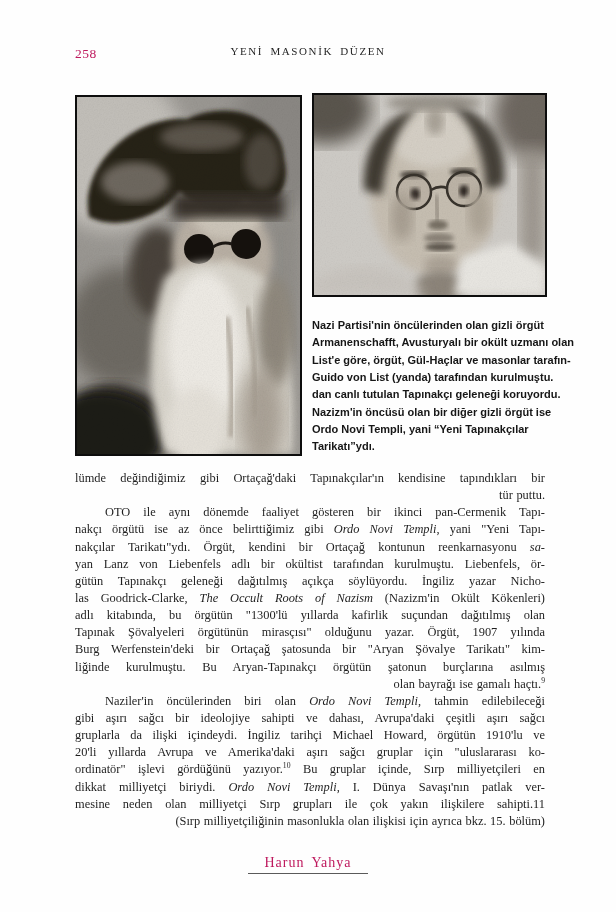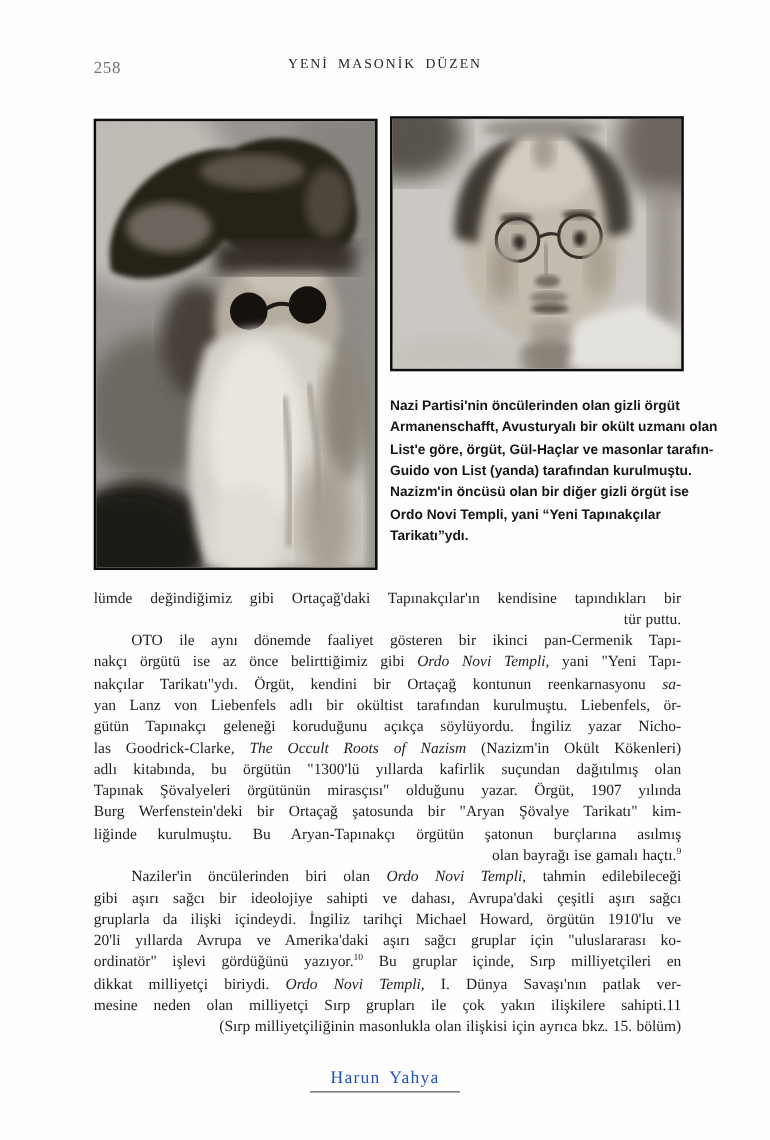--- a/index.html
+++ b/index.html
@@ -3,21 +3,21 @@
 <meta charset="utf-8">
 <style>
   html,body { margin:0; padding:0; background:#e9e9e9; }
   #page {
     position:relative; width:616px; height:912px; margin:0 auto;
     background:#fefefe; overflow:hidden;
     font-family:"Liberation Serif", serif; color:#222;
   }
   .pagenum {
     position:absolute; left:75px; top:46px;
-    font-size:13.5px; color:#737373; letter-spacing:0.5px;
+    font-size:13.5px; color:#be185d; letter-spacing:0.5px;
   }
   .htitle {
     position:absolute; left:0; right:0; top:45px; text-align:center;
     font-size:11px; letter-spacing:1.6px; word-spacing:3px; color:#262626;
   }
   .photo {
     position:absolute; border:2px solid #0d0d0d; box-sizing:content-box;
     background:#aaa; overflow:hidden;
   }
   #photo-left  { left:75px;  top:95px; width:223px; height:357px; }
@@ -40,21 +40,21 @@
   }
   .bline.just { text-align:justify; text-align-last:justify; }
   .bline.ind  { text-indent:30px; }
   .bline i { font-style:italic; }
   .bline sup { font-size:0.62em; vertical-align:super; line-height:0; }
   #footer {
     position:absolute; left:0; right:0; top:853px; text-align:center;
   }
   #footer span {
     display:inline-block; font-size:14px; letter-spacing:1px; word-spacing:3px;
-    color:#1d4ed8; padding:0 16px 2px 16px; border-bottom:1.5px solid #5a5a5a;
+    color:#be185d; padding:0 16px 2px 16px; border-bottom:1.5px solid #5a5a5a;
   }
 </style>
 </head>
 <body>
 
 <div id="page">
 
   <div class="pagenum">258</div>
   <div class="htitle">YENİ MASONİK DÜZEN</div>
 
@@ -171,33 +171,34 @@
       <path d="M0,185 Q60,152 112,198 L0,200 Z" fill="#c9c5bf" filter="url(#b6b)"></path>
       <rect width="231" height="200" filter="url(#gr2)" opacity="0.14" style="mix-blend-mode:multiply"></rect>
     </svg>
   </div>
 
   <div id="caption">
       <div class="cap-line">Nazi Partisi'nin öncülerinden olan gizli örgüt</div>
       <div class="cap-line">Armanenschafft, Avusturyalı bir okült uzmanı olan</div>
       <div class="cap-line">List'e göre, örgüt, Gül-Haçlar ve masonlar tarafın-</div>
       <div class="cap-line">Guido von List (yanda) tarafından kurulmuştu.</div>
+      <div class="cap-line">dan canlı tutulan Tapınakçı geleneği koruyordu.</div>
       <div class="cap-line">Nazizm'in öncüsü olan bir diğer gizli örgüt ise</div>
       <div class="cap-line">Ordo Novi Templi, yani “Yeni Tapınakçılar</div>
       <div class="cap-line">Tarikatı”ydı.</div>
     </div>
 
   <div id="body-text">
       <div class="bline just"><span>lümde değindiğimiz gibi Ortaçağ'daki Tapınakçılar'ın kendisine tapındıkları bir</span></div>
       <div class="bline"><span>tür puttu.</span></div>
       <div class="bline just ind"><span>OTO ile aynı dönemde faaliyet gösteren bir ikinci pan-Cermenik Tapı-</span></div>
       <div class="bline just"><span>nakçı örgütü ise az önce belirttiğimiz gibi </span><i>Ordo Novi Templi</i><span>, yani "Yeni Tapı-</span></div>
       <div class="bline just"><span>nakçılar Tarikatı"ydı. Örgüt, kendini bir Ortaçağ kontunun reenkarnasyonu </span><i>sa-</i></div>
       <div class="bline just"><span>yan Lanz von Liebenfels adlı bir okültist tarafından kurulmuştu. Liebenfels, ör-</span></div>
-      <div class="bline just"><span>gütün Tapınakçı geleneği koruduğunu açıkça söylüyordu. İngiliz yazar Nicho-</span></div>
+      <div class="bline just"><span>gütün Tapınakçı geleneği dağıtılmış açıkça söylüyordu. İngiliz yazar Nicho-</span></div>
       <div class="bline just"><span>las Goodrick-Clarke, </span><i>The Occult Roots of Nazism</i><span> (Nazizm'in Okült Kökenleri)</span></div>
       <div class="bline just"><span>adlı kitabında, bu örgütün "1300'lü yıllarda kafirlik suçundan dağıtılmış olan</span></div>
       <div class="bline just"><span>Tapınak Şövalyeleri örgütünün mirasçısı" olduğunu yazar. Örgüt, 1907 yılında</span></div>
       <div class="bline just"><span>Burg Werfenstein'deki bir Ortaçağ şatosunda bir "Aryan Şövalye Tarikatı" kim-</span></div>
       <div class="bline just"><span>liğinde kurulmuştu. Bu Aryan-Tapınakçı örgütün şatonun burçlarına asılmış</span></div>
       <div class="bline"><span>olan bayrağı ise gamalı haçtı.</span><sup>9</sup></div>
       <div class="bline just ind"><span>Naziler'in öncülerinden biri olan </span><i>Ordo Novi Templi</i><span>, tahmin edilebileceği</span></div>
       <div class="bline just"><span>gibi aşırı sağcı bir ideolojiye sahipti ve dahası, Avrupa'daki çeşitli aşırı sağcı</span></div>
       <div class="bline just"><span>gruplarla da ilişki içindeydi. İngiliz tarihçi Michael Howard, örgütün 1910'lu ve</span></div>
       <div class="bline just"><span>20'li yıllarda Avrupa ve Amerika'daki aşırı sağcı gruplar için "uluslararası ko-</span></div>

